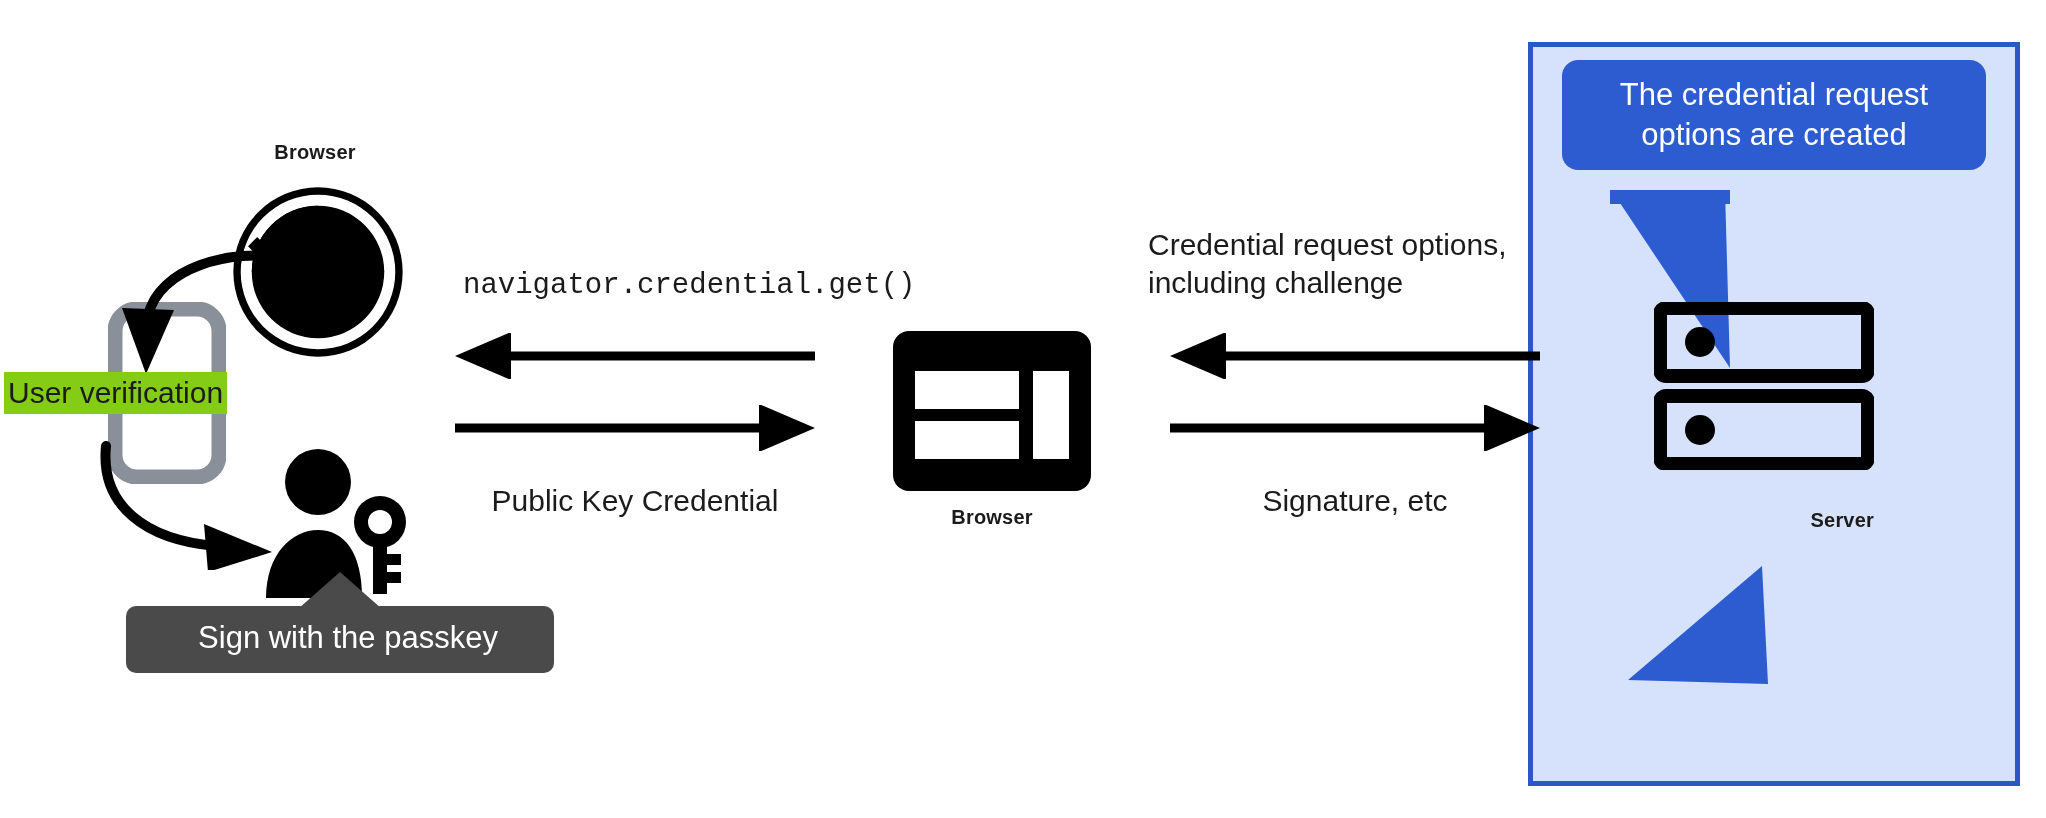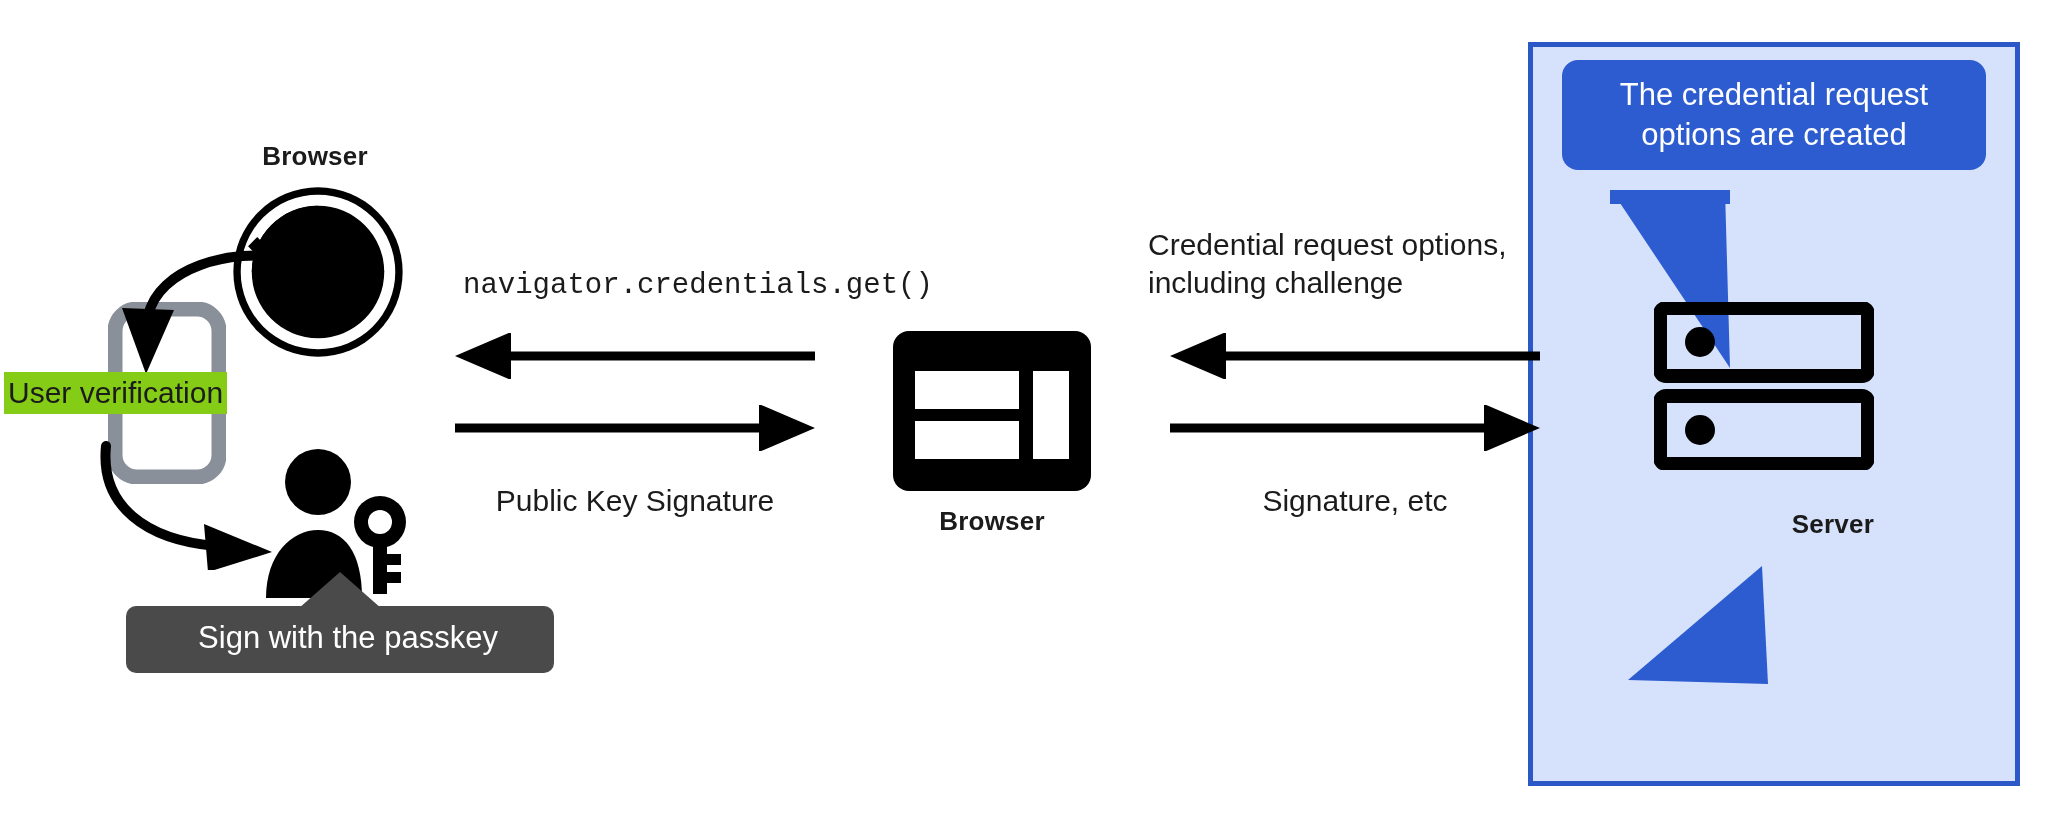--- a/index.html
+++ b/index.html
@@ -24,21 +24,21 @@
   
   .label {
     font-family: "Liberation Sans", sans-serif;
     color: #1b1b1b;
     font-size: 30px;
     line-height: 1.28;
     white-space: pre;
   }
   .label-bold {
     font-weight: bold;
-    font-size: 26px;
+    font-size: 20px;
     letter-spacing: .2px;
   }
   .label-mono {
     font-family: "Liberation Mono", "DejaVu Sans Mono", monospace;
     font-size: 29px;
     color: #1b1b1b;
     white-space: pre;
   }
 
   
@@ -124,33 +124,33 @@
 
   <svg class="abs" style="left:893px; top:331px; width:198px; height:160px;" viewBox="0 0 198 160">
     <rect x="0" y="0" width="198" height="160" rx="16" fill="#000000"></rect>
     <rect x="22" y="40" width="104" height="38" fill="#ffffff"></rect>
     <rect x="22" y="90" width="104" height="38" fill="#ffffff"></rect>
     <rect x="140" y="40" width="36" height="88" fill="#ffffff"></rect>
   </svg>
 
   <div class="abs label label-bold" style="left:893px; top:505px; width:198px; text-align:center;">Browser</div>
 
-  <div class="abs label-mono" style="left:463px; top:269px;">navigator.credentials.get()</div>
+  <div class="abs label-mono" style="left:463px; top:269px;">navigator.credential.get()</div>
 
   <svg class="abs" style="left:455px; top:333px; width:360px; height:46px;" viewBox="0 0 360 46">
     <line x1="360" y1="23" x2="50" y2="23" stroke="#000000" stroke-width="9"></line>
     <polygon points="0,23 56,-1 56,47" fill="#000000"></polygon>
   </svg>
 
   <svg class="abs" style="left:455px; top:405px; width:360px; height:46px;" viewBox="0 0 360 46">
     <line x1="0" y1="23" x2="310" y2="23" stroke="#000000" stroke-width="9"></line>
     <polygon points="360,23 304,-1 304,47" fill="#000000"></polygon>
   </svg>
 
-  <div class="abs label" style="left:455px; top:482px; width:360px; text-align:center;">Public Key Signature</div>
+  <div class="abs label" style="left:455px; top:482px; width:360px; text-align:center;">Public Key Credential</div>
 
   <div class="abs label label-bold" style="left:190px; top:140px; width:250px; text-align:center;">Browser</div>
 
   <svg class="abs" style="left:226px; top:180px; width:184px; height:184px;" viewBox="0 0 100 100">
     <circle cx="50" cy="50" r="46" fill="#000000"></circle>
     <path fill="#ffffff" d="M50 8 a42 42 0 0 1 42 42 a42 42 0 0 1 -42 42 a42 42 0 0 1 -42 -42 a42 42 0 0 1 42 -42 z
              M50 14 a36 36 0 0 0 -36 36 a36 36 0 0 0 36 36 a36 36 0 0 0 36 -36 a36 36 0 0 0 -36 -36 z"></path>
     <path fill="#000000" d="M14 50 a36 36 0 0 1 36 -36 l0 13 l-12 0 l0 11 l-10 0 l0 12 l-14 0 z"></path>
     <path fill="#000000" d="M24 66 l14 0 l0 -12 l14 0 l0 12 l10 0 l0 16 a36 36 0 0 1 -38 -16 z"></path>
     <path fill="#000000" d="M62 20 a36 36 0 0 1 24 30 l-16 0 l0 -12 l-8 0 z"></path>

